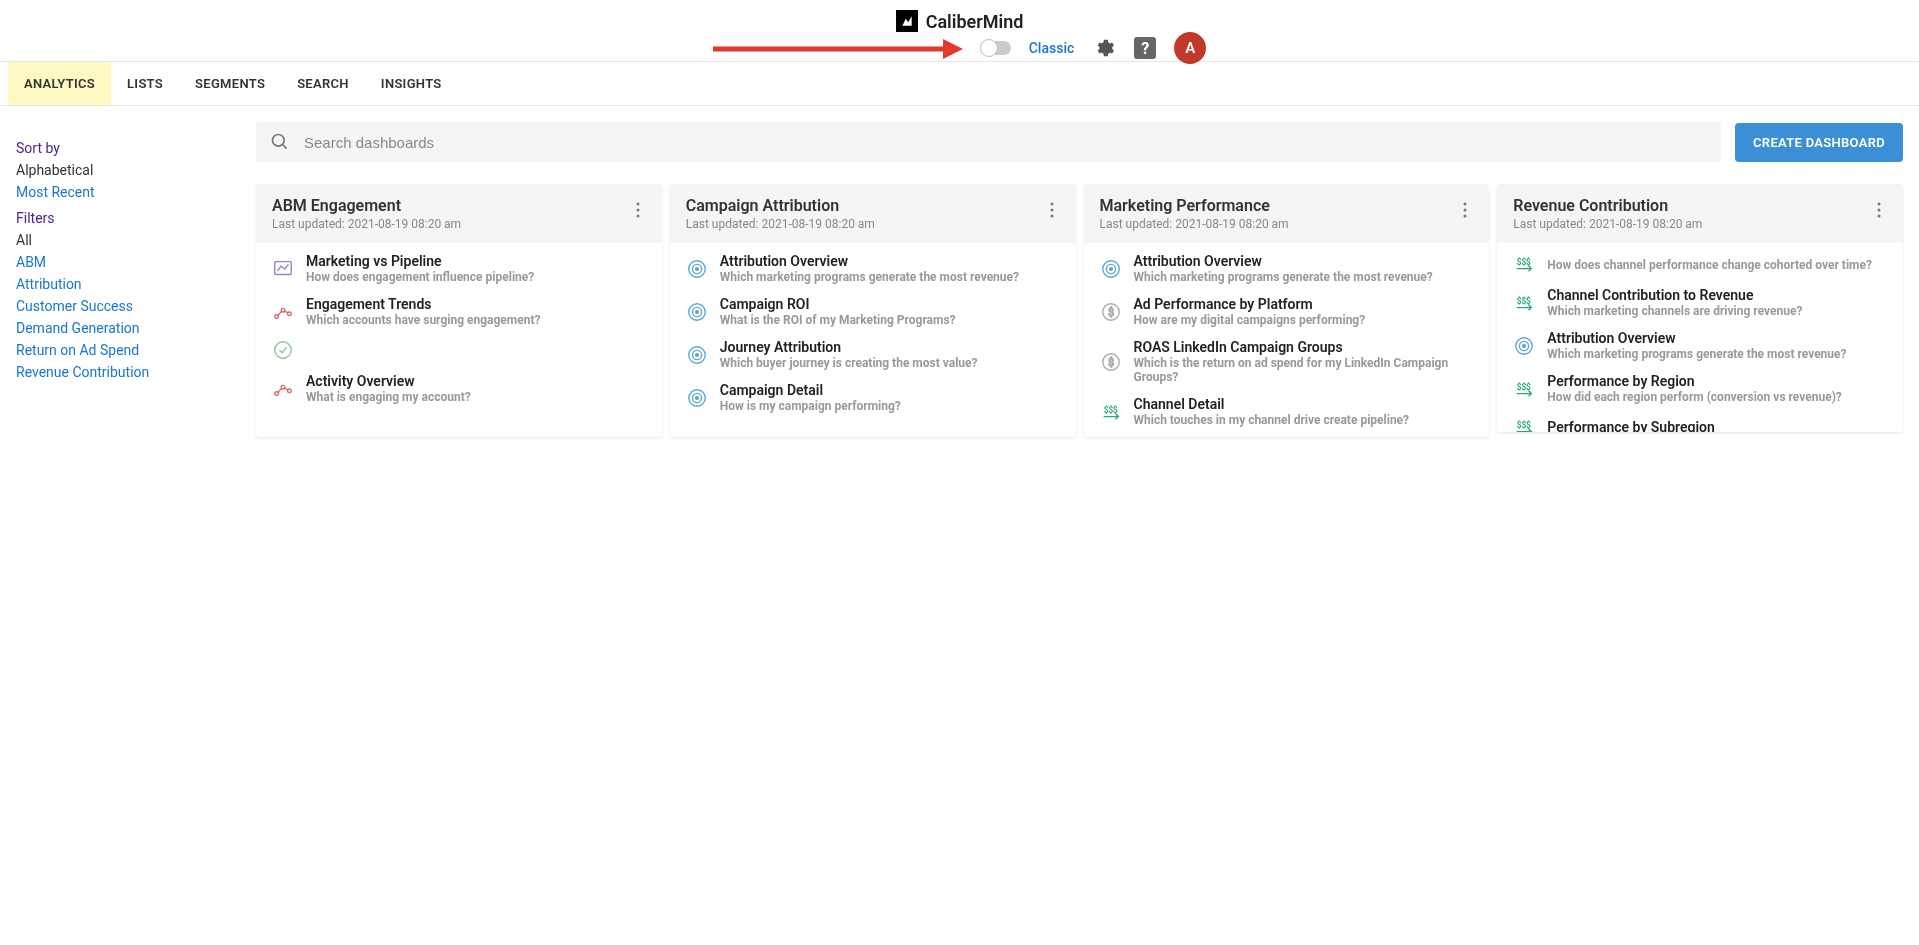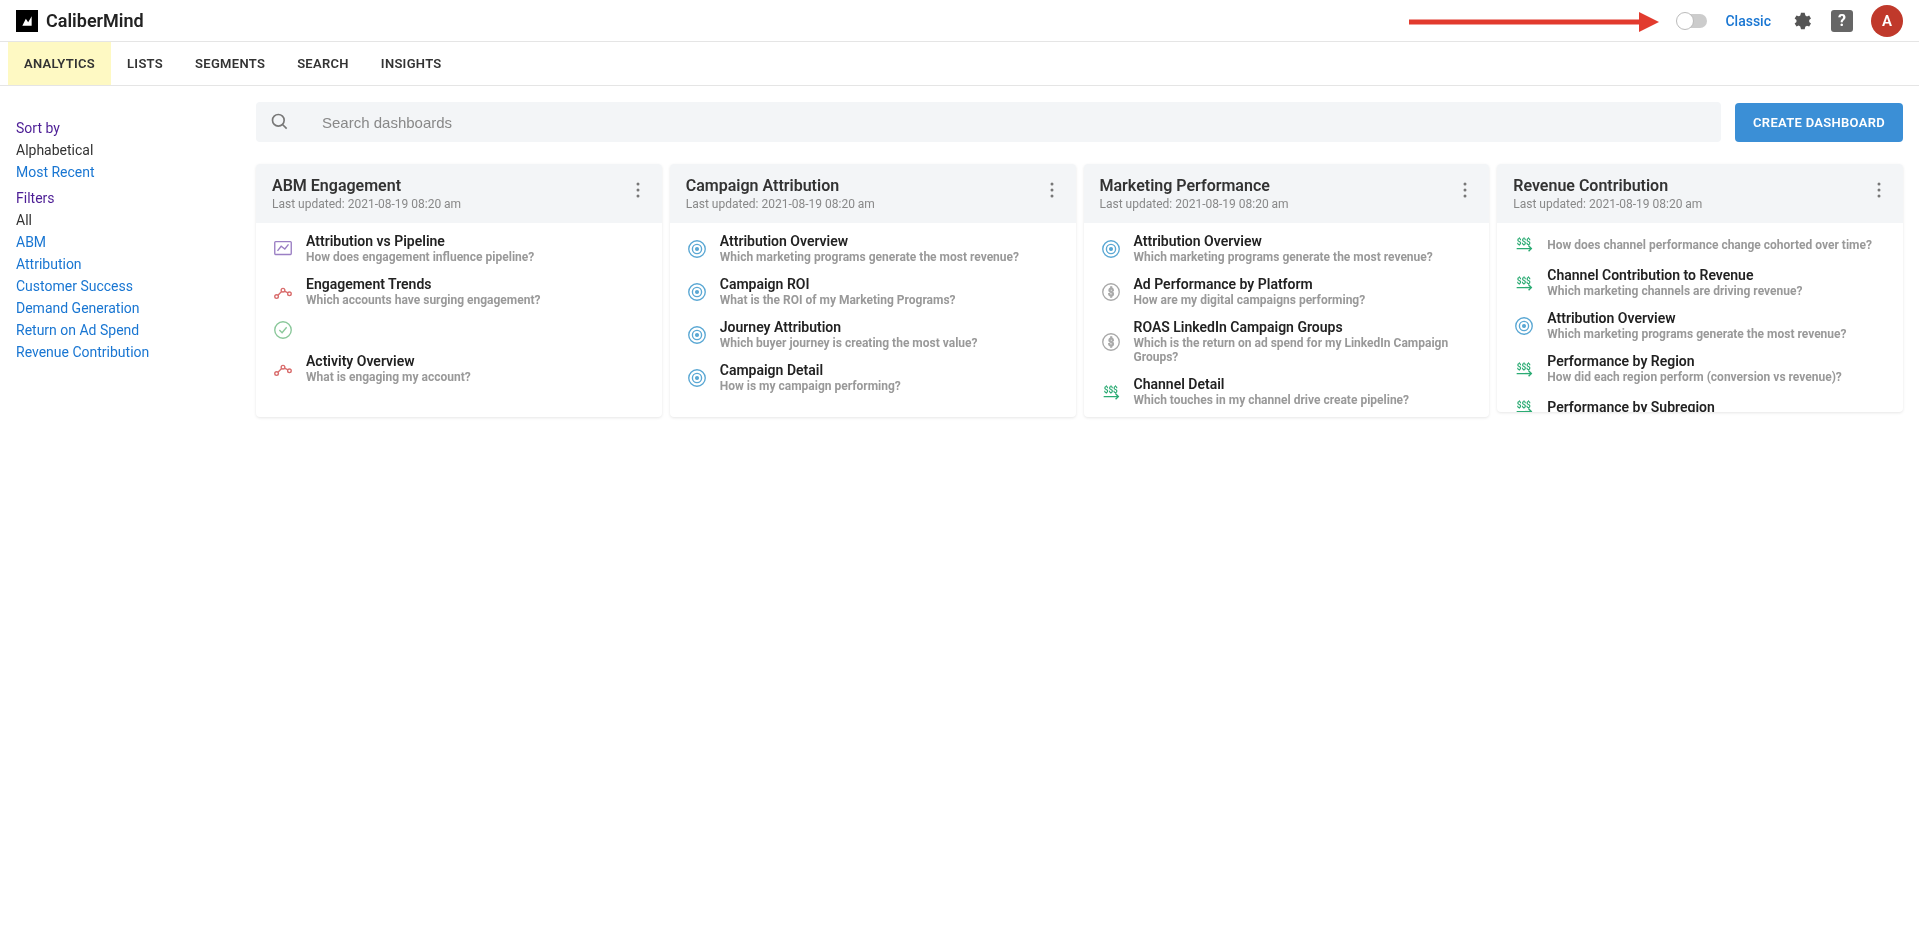--- a/index.html
+++ b/index.html
@@ -1,17 +1,17 @@
 <!DOCTYPE html>
 <html><head>
 <meta charset="utf-8">
 <style>
 * { box-sizing: border-box; margin: 0; padding: 0; }
 body { font-family: -apple-system, BlinkMacSystemFont, "Segoe UI", Roboto, sans-serif; background: #fff; color: #222; }
-.topbar { display: flex; align-items: center; justify-content: space-between; padding: 10px 16px; border-bottom: 1px solid #e5e5e5; height: 42px; }
+.topbar { display: flex; align-items: center; justify-content: space-between; padding: 10px 16px; border-bottom: 1px solid #e5e5e5; height: 62px; flex-direction: column; }
 .brand { display: flex; align-items: center; gap: 8px; }
 .brand-logo { width: 22px; height: 22px; background: #000; display: inline-flex; align-items:center; justify-content:center;}
 .brand-logo svg { width: 14px; height: 14px; }
 .brand-name { font-size: 18px; font-weight: 600; }
 .top-right { display: flex; align-items: center; gap: 18px; }
 .arrow-svg { position: relative; top: 1px; }
 .toggle { width: 30px; height: 14px; background: #ccc; border-radius: 8px; position: relative; }
 .toggle::after { content:""; position:absolute; width:16px; height:16px; background:#fff; border:1px solid #bbb; border-radius:50%; left:-1px; top:-2px; }
 .classic-link { color: #1976d2; font-size: 14px; font-weight: 500; }
 .icon-btn { width: 24px; height: 24px; display: inline-flex; align-items: center; justify-content: center; color: #555; }
@@ -22,21 +22,21 @@
 .tab.active { background: #fef9c3; }
 
 .layout { display: flex; padding: 16px 0 0 0; }
 .sidebar { width: 250px; padding: 8px 16px; font-size: 14px; }
 .sidebar .heading { color: #4c1d95; font-size: 14px; margin-bottom: 6px; margin-top: 10px; }
 .sidebar .item { display:block; margin: 6px 0; color: #333; cursor: pointer; }
 .sidebar .item.link { color: #1976d2; }
 
 .main { flex: 1; padding: 0 16px 20px 6px; }
 .search-row { display: flex; gap: 14px; align-items: center; margin-bottom: 22px; }
-.search-box { flex: 1; background: #f3f5f7; border-radius: 4px; display:flex; align-items:center; padding: 10px 14px; gap: 18px; }
+.search-box { flex: 1; background: #f3f5f7; border-radius: 4px; display:flex; align-items:center; padding: 10px 14px; }
 .search-box input { border: none; background: transparent; outline: none; font-size: 15px; flex:1; margin-left: 14px; color:#333; }
 .search-box input::placeholder { color:#888; }
 .create-btn { background: #3b8fd6; color: #fff; font-size: 13px; font-weight: 600; padding: 12px 18px; border-radius: 4px; letter-spacing: 0.3px; cursor: pointer; }
 
 .cards-grid { display: grid; grid-template-columns: 1fr 1fr 1fr 1fr; gap: 8px; }
 .card { background: #fff; border-radius: 4px; box-shadow: 0 1px 3px rgba(0,0,0,0.1); overflow: hidden; }
 .card.clipped { max-height: 248px; }
 .card-header { background: #f3f5f7; padding: 12px 16px; position: relative; }
 .card-title { font-size: 16px; font-weight: 600; color: #333; }
 .card-subtitle { font-size: 12px; color: #888; margin-top: 2px; }
@@ -131,21 +131,21 @@
           </div>
           <div class="card-body">
             <div class="row">
               <div class="row-icon">
                 <svg width="22" height="22" viewBox="0 0 24 24" fill="none" stroke="#9b7fc4" stroke-width="1.5">
                   <rect x="3" y="4" width="18" height="14" rx="1"></rect>
                   <polyline points="6,14 10,9 14,12 18,7"></polyline>
                 </svg>
               </div>
               <div class="row-texts">
-                <div class="row-title">Attribution vs Pipeline</div>
+                <div class="row-title">Marketing vs Pipeline</div>
                 <div class="row-desc">How does engagement influence pipeline?</div>
               </div>
             </div>
             <div class="row">
               <div class="row-icon">
                 <svg width="22" height="22" viewBox="0 0 24 24" fill="none" stroke="#d96d6d" stroke-width="1.5">
                   <circle cx="5" cy="17" r="2"></circle>
                   <circle cx="12" cy="10" r="2"></circle>
                   <circle cx="19" cy="14" r="2"></circle>
                   <line x1="6.5" y1="15.5" x2="10.5" y2="11.5"></line>

